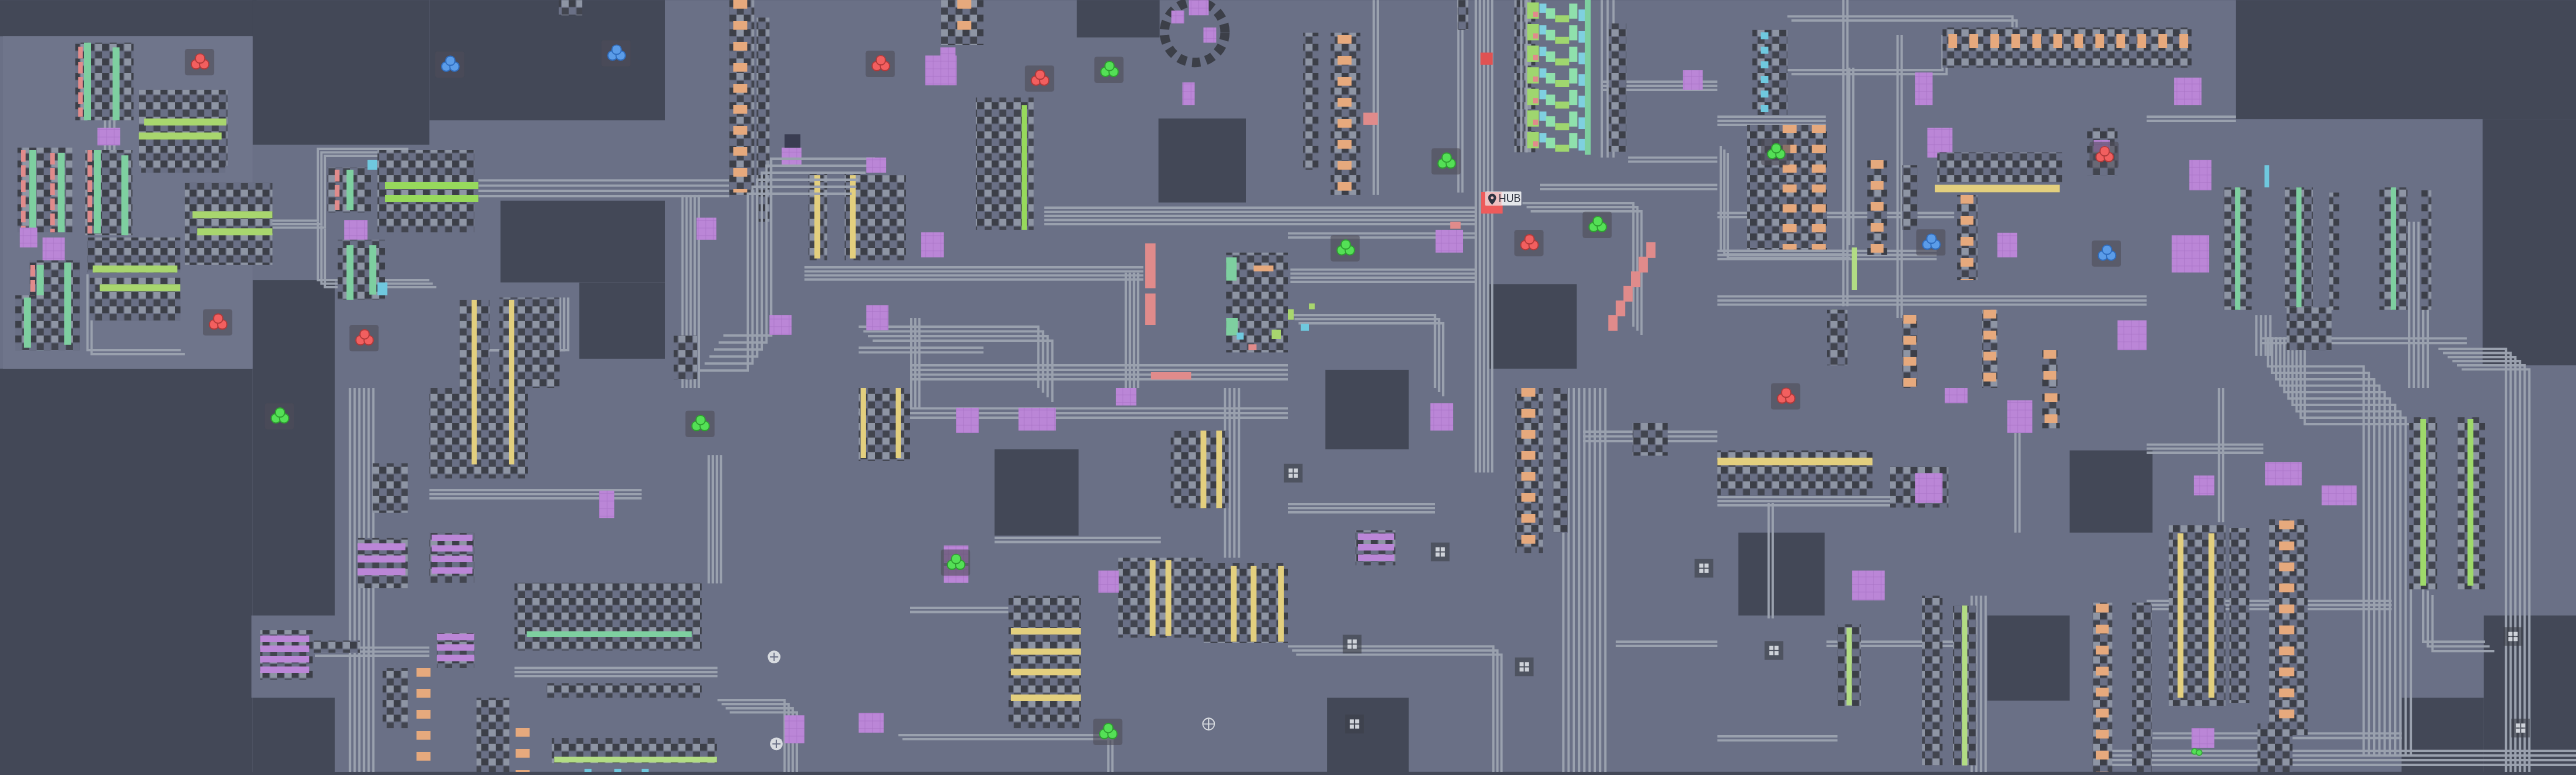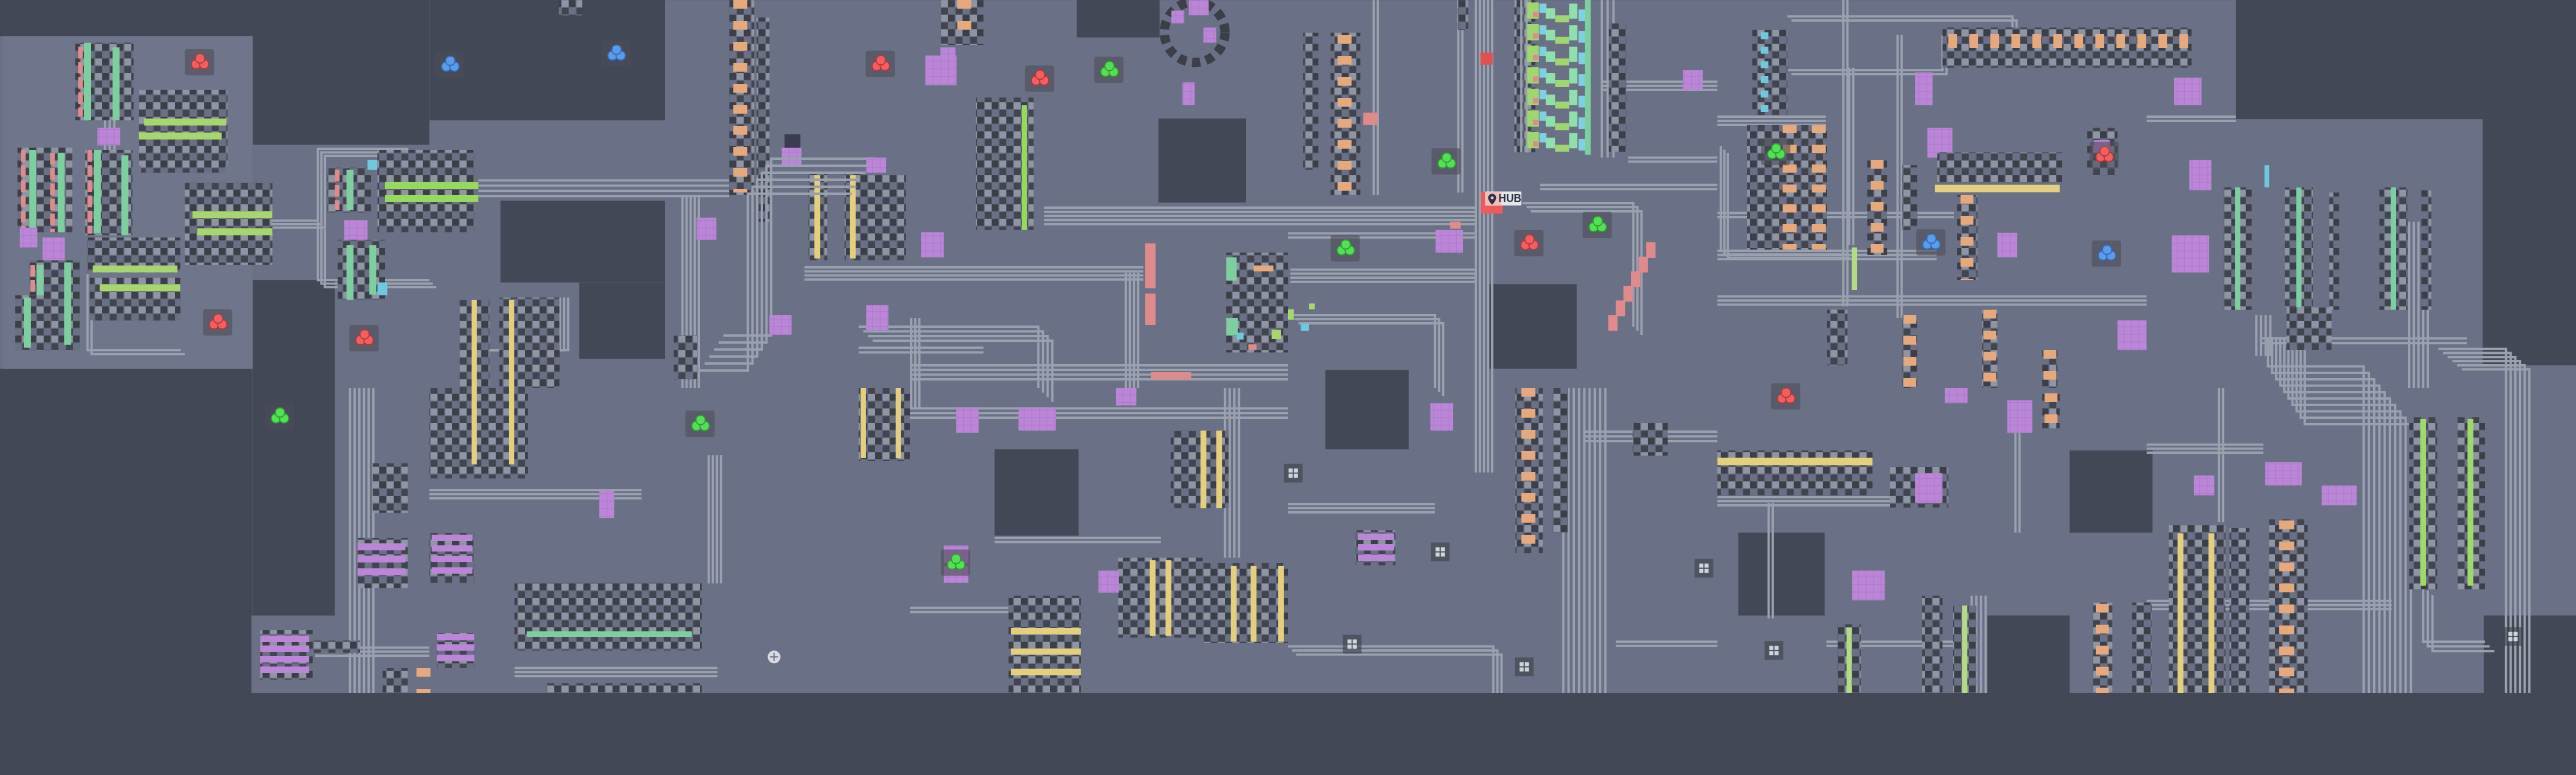--- a/index.html
+++ b/index.html
@@ -1,14 +1,14 @@
 <!DOCTYPE html>
 <html style="font-size:9.3px"><head><meta charset="utf-8"><style>
 html,body{margin:0;padding:0;background:#434857;font-family:"Liberation Sans",sans-serif;}
-#map{position:relative;width:2576px;height:693px;overflow:hidden;font-weight:bold;}
+#map{position:relative;width:2576px;height:772px;overflow:hidden;}
 </style></head><body>
 <div id="map">
 <svg width="2576" height="776" viewBox="0 0 4416 1330" xmlns="http://www.w3.org/2000/svg">
 <defs>
 <pattern id="mch" width="25" height="25" patternUnits="userSpaceOnUse">
 <rect width="25" height="25" fill="#6a7086"></rect>
 <rect x="0" y="0" width="12" height="12" fill="#3c3f48"></rect>
 <rect x="13" y="13" width="12" height="12" fill="#42454f"></rect>
 <rect x="13" y="0" width="12" height="12" fill="#8e95a4"></rect>
 </pattern>

